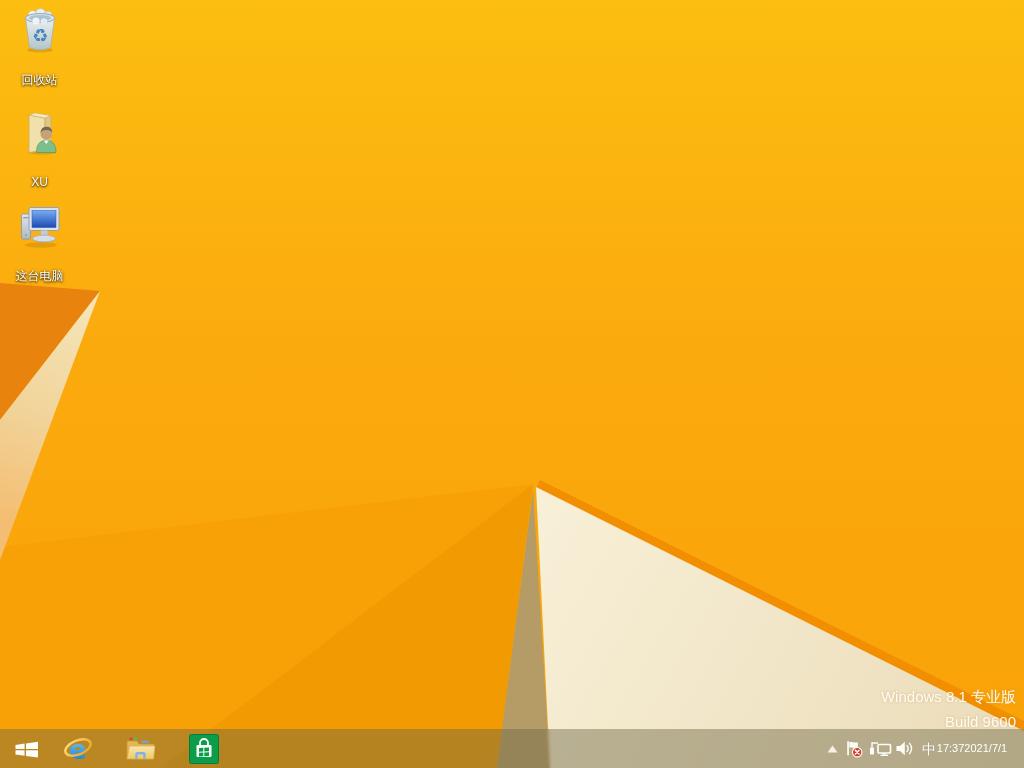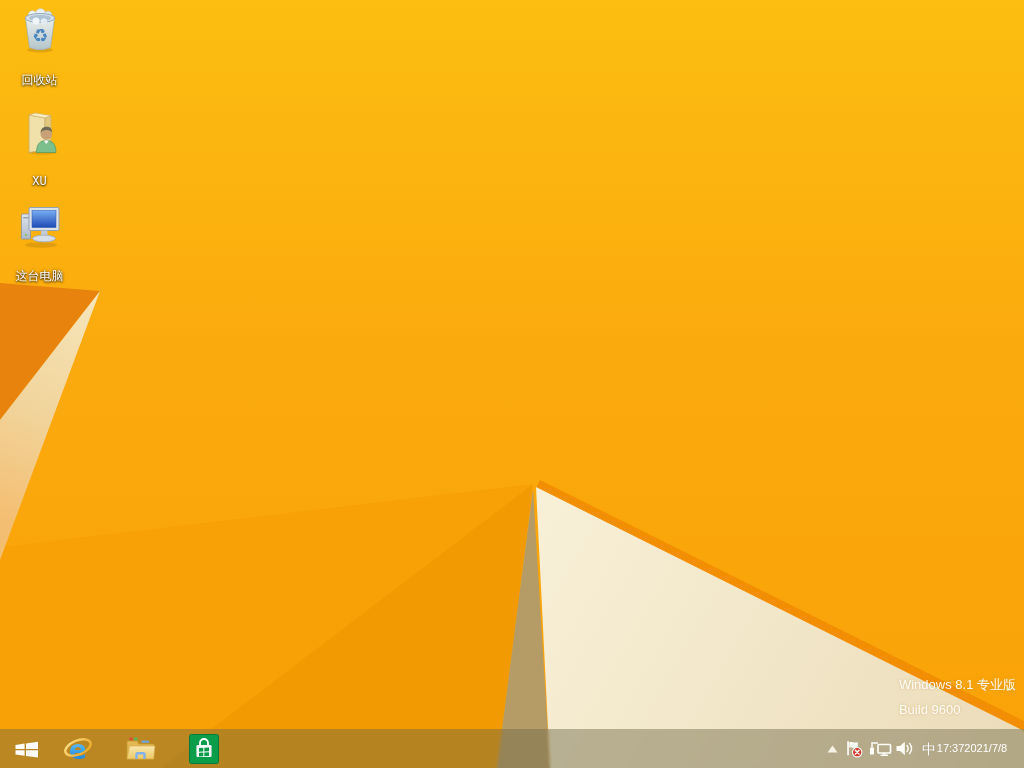--- a/index.html
+++ b/index.html
@@ -16,27 +16,27 @@
     display:flex;flex-direction:column;align-items:center;
     cursor:default;
   }
   .desk-item .ic{width:48px;height:50px;display:flex;align-items:flex-end;justify-content:center;}
   .desk-item .lbl{
     margin-top:19px;font-size:12px;line-height:14px;color:#fff;text-align:center;
     text-shadow:0 1px 2px rgba(0,0,0,.85),0 0 3px rgba(0,0,0,.55);
     white-space:nowrap;
   }
   #item-recycle{top:4px;}
-  #item-xu{top:106px;font-family:Liberation Mono, monospace;}
+  #item-xu{top:106px;}
   #item-pc{top:200px;}
 
   
   .watermark{
-    position:absolute;right:8px;bottom:46px;text-align:left;
-    color:rgba(255,255,255,.93);font-size:13px;line-height:25px;
+    position:absolute;right:8px;bottom:34px;text-align:right;
+    color:rgba(255,255,255,.93);font-size:15px;line-height:25px;
     text-shadow:0 0 3px rgba(200,140,40,.45);
   }
 
   
   .taskbar{
     position:absolute;left:0;right:0;bottom:0;height:39px;
     background:rgba(110,105,70,0.45);
     backdrop-filter:blur(1.5px);
   }
   .tb-btn{
@@ -261,18 +261,18 @@
       </svg>
     </div>
 
     <div class="tray-abs tray-ic" id="t-ime">
       <span class="ime-char">中</span>
     </div>
 
     <div class="tray-abs" id="t-clock">
       <div class="clock">
         <div>17:37</div>
-        <div>2021/7/8</div>
+        <div>2021/7/1</div>
       </div>
     </div>
 
   </div>
 </div>
 
 </body></html>

